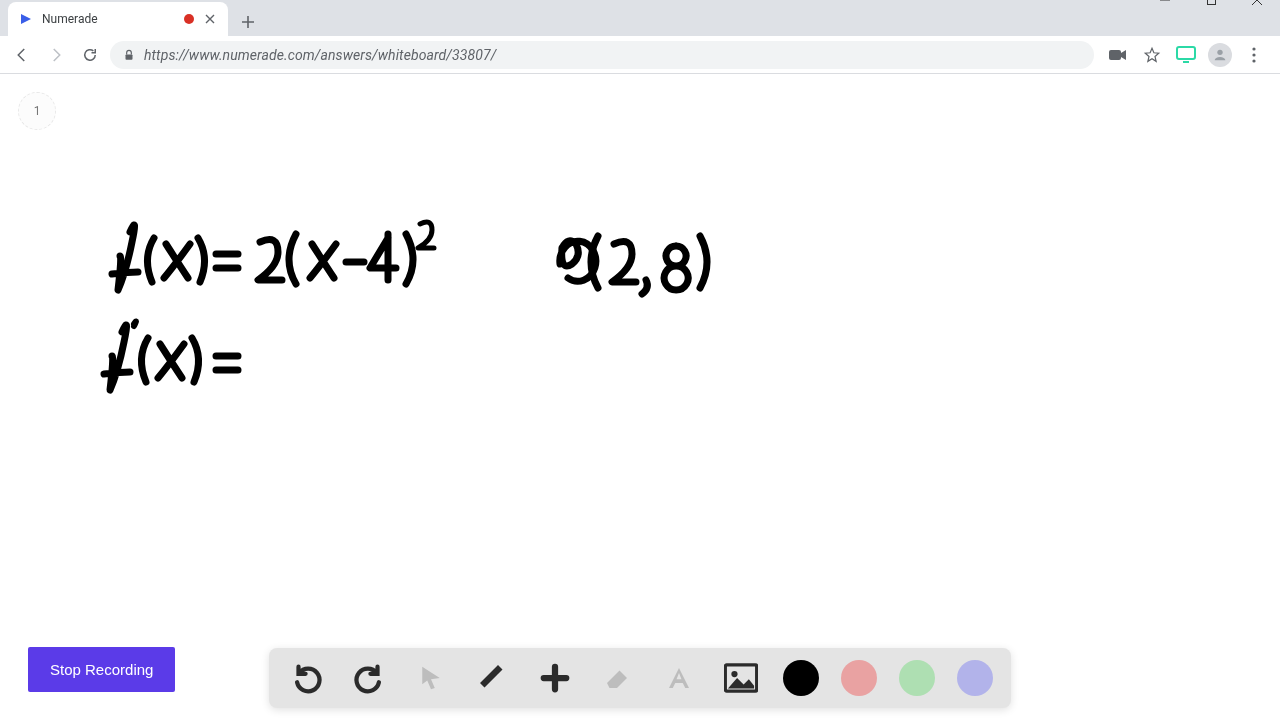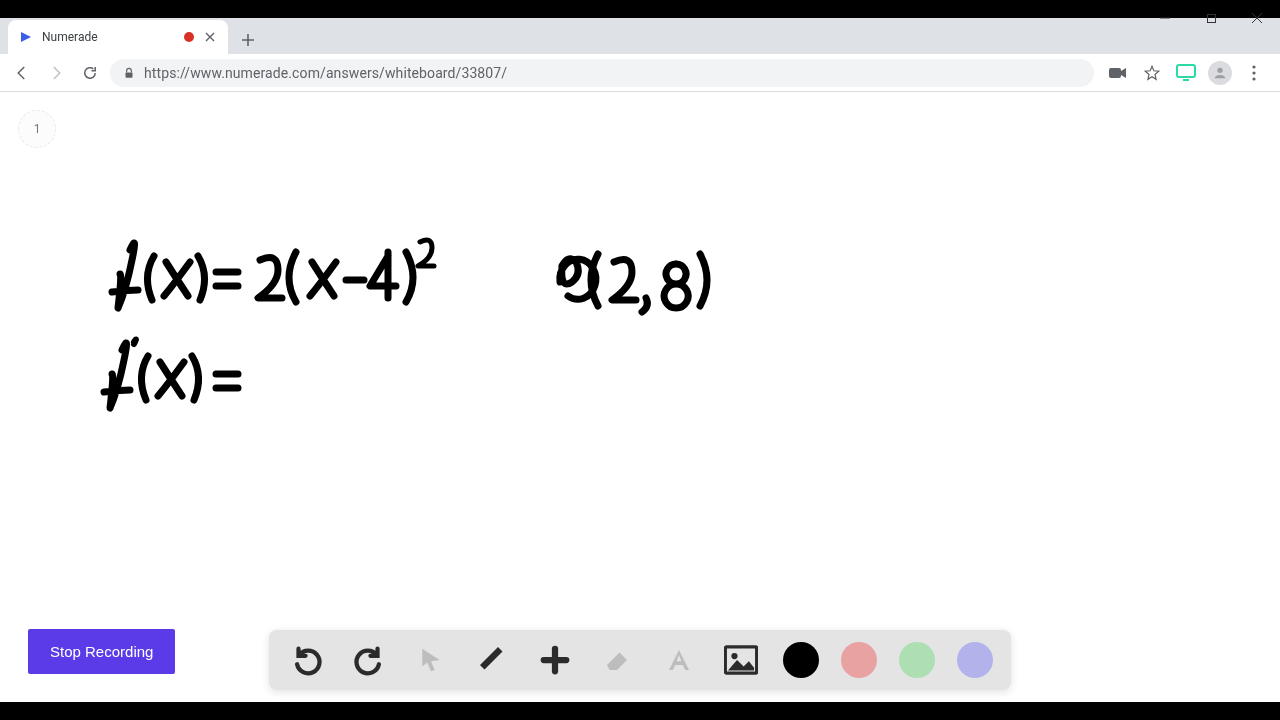--- a/index.html
+++ b/index.html
@@ -1,18 +1,18 @@
 <!DOCTYPE html>
 <html><head>
 <meta charset="utf-8">
 <style>
   * { margin: 0; padding: 0; box-sizing: border-box; }
   html, body { width: 1280px; height: 720px; overflow: hidden; font-family: -apple-system, "Segoe UI", Roboto, Arial, sans-serif; background: #000; }
 
-  .window { width: 1280px; height: 720px; display: flex; flex-direction: column; }
+  .window { width: 1280px; height: 720px; display: flex; flex-direction: row; }
 
   
   .letterbox-top { height: 18px; background: #000; }
   .letterbox-bottom { height: 18px; background: #000; }
 
   .browser { flex: 1; background: #fff; display: flex; flex-direction: column; }
   .win-btn { width: 46px; height: 30px; display: flex; align-items: center; justify-content: center; color: #333; font-size: 13px; cursor: pointer; }
 
   
   .tabstrip { height: 36px; background: #dee1e6; display: flex; align-items: flex-end; padding-left: 8px; position: relative; }
@@ -22,21 +22,21 @@
   .tab .rec { width: 10px; height: 10px; border-radius: 50%; background: #d93025; }
   .tab .close { width:16px; height:16px; display:flex; align-items:center; justify-content:center; color:#5f6368; font-size:13px; cursor:pointer; border-radius:50%; }
   .newtab { width: 28px; height: 28px; margin-left: 6px; display:flex; align-items:center; justify-content:center; color:#5f6368; border-radius:50%; cursor:pointer; }
 
   .window-controls-row { position:absolute; right:0; top:-15px; display:flex; }
 
   
   .toolbar { height: 38px; background:#fff; border-bottom:1px solid #dadce0; display:flex; align-items:center; padding: 0 8px; gap: 6px; }
   .nav-btn { width: 28px; height: 28px; display:flex; align-items:center; justify-content:center; color:#5f6368; border-radius:50%; cursor:pointer; }
   .nav-btn.disabled { color:#bdc1c6; cursor:default; }
-  .omnibox { flex:1; height: 28px; background:#f1f3f4; border-radius: 14px; display:flex; align-items:center; padding: 0 12px; gap:8px; color:#202124; font-size:14px; }
+  .omnibox { flex:1; height: 28px; background:#f1f3f4; border-radius: 14px; display:flex; align-items:center; padding: 0 12px; gap:8px; color:#202124; font-size:14px;font-style:italic; }
   .omnibox .lock { color:#5f6368; }
   .omnibox .url { color:#5f6368; font-size: 14px; letter-spacing: 0.1px;}
   .ext-icons { display:flex; align-items:center; gap:10px; padding: 0 6px; }
   .ext-icon { width:24px; height:24px; display:flex; align-items:center; justify-content:center; color:#5f6368; cursor:pointer; }
   .screen-icon { color:#2bd9a6; }
   .avatar-circle { width:24px; height:24px; border-radius:50%; background:#dadce0; display:flex; align-items:center; justify-content:center; }
 
   
   .page { flex:1; background:#fff; position:relative; overflow:hidden; }
 

